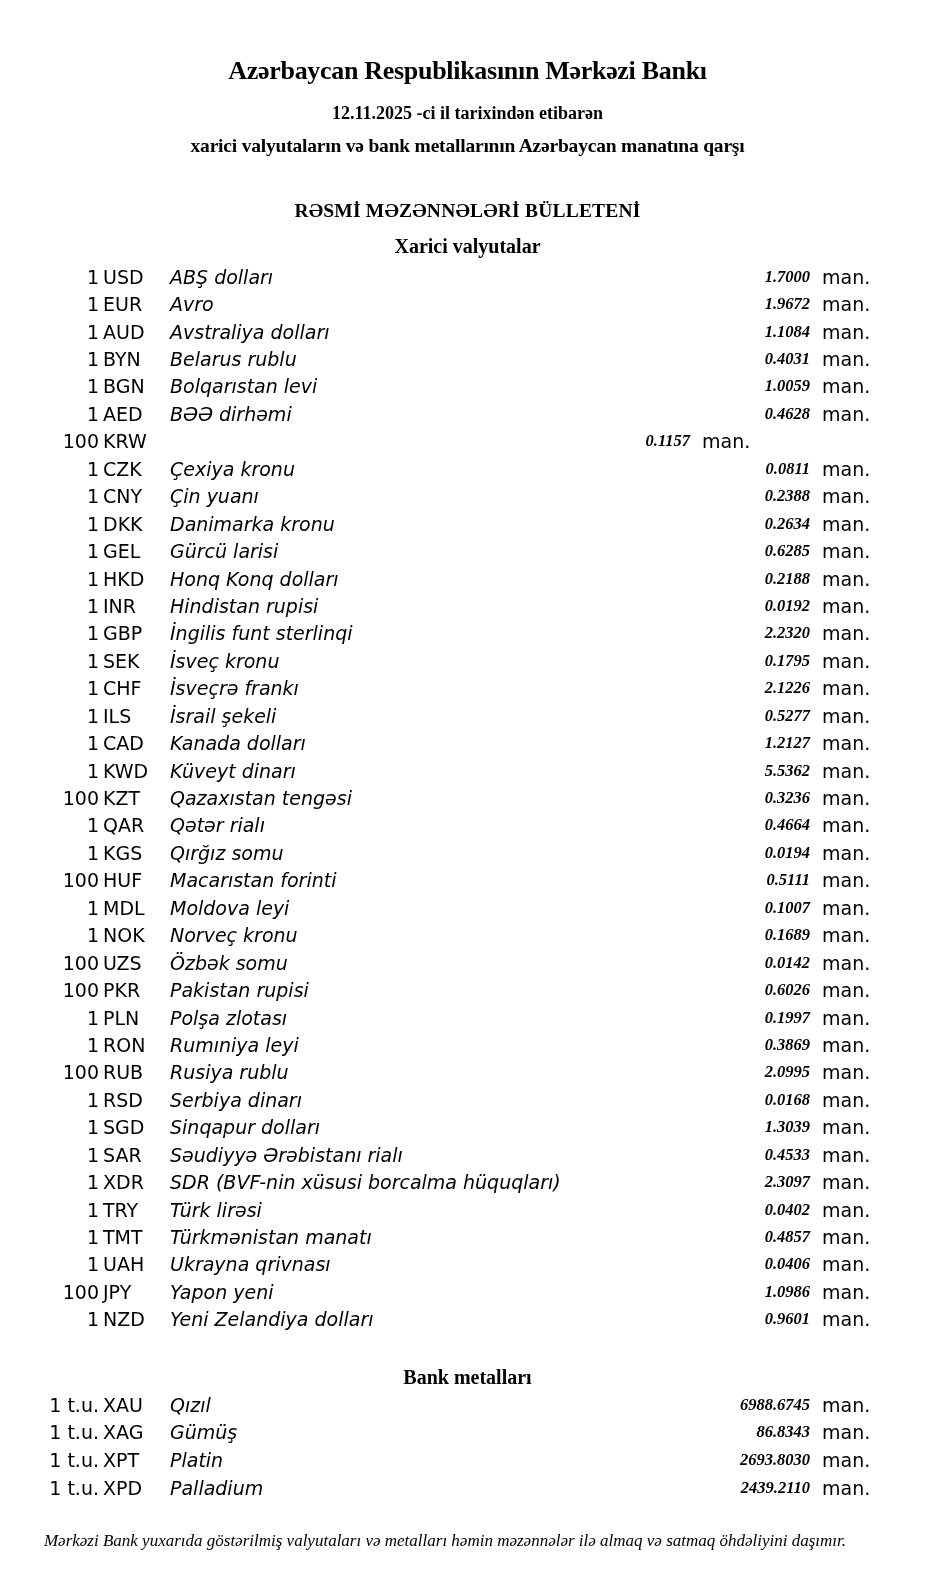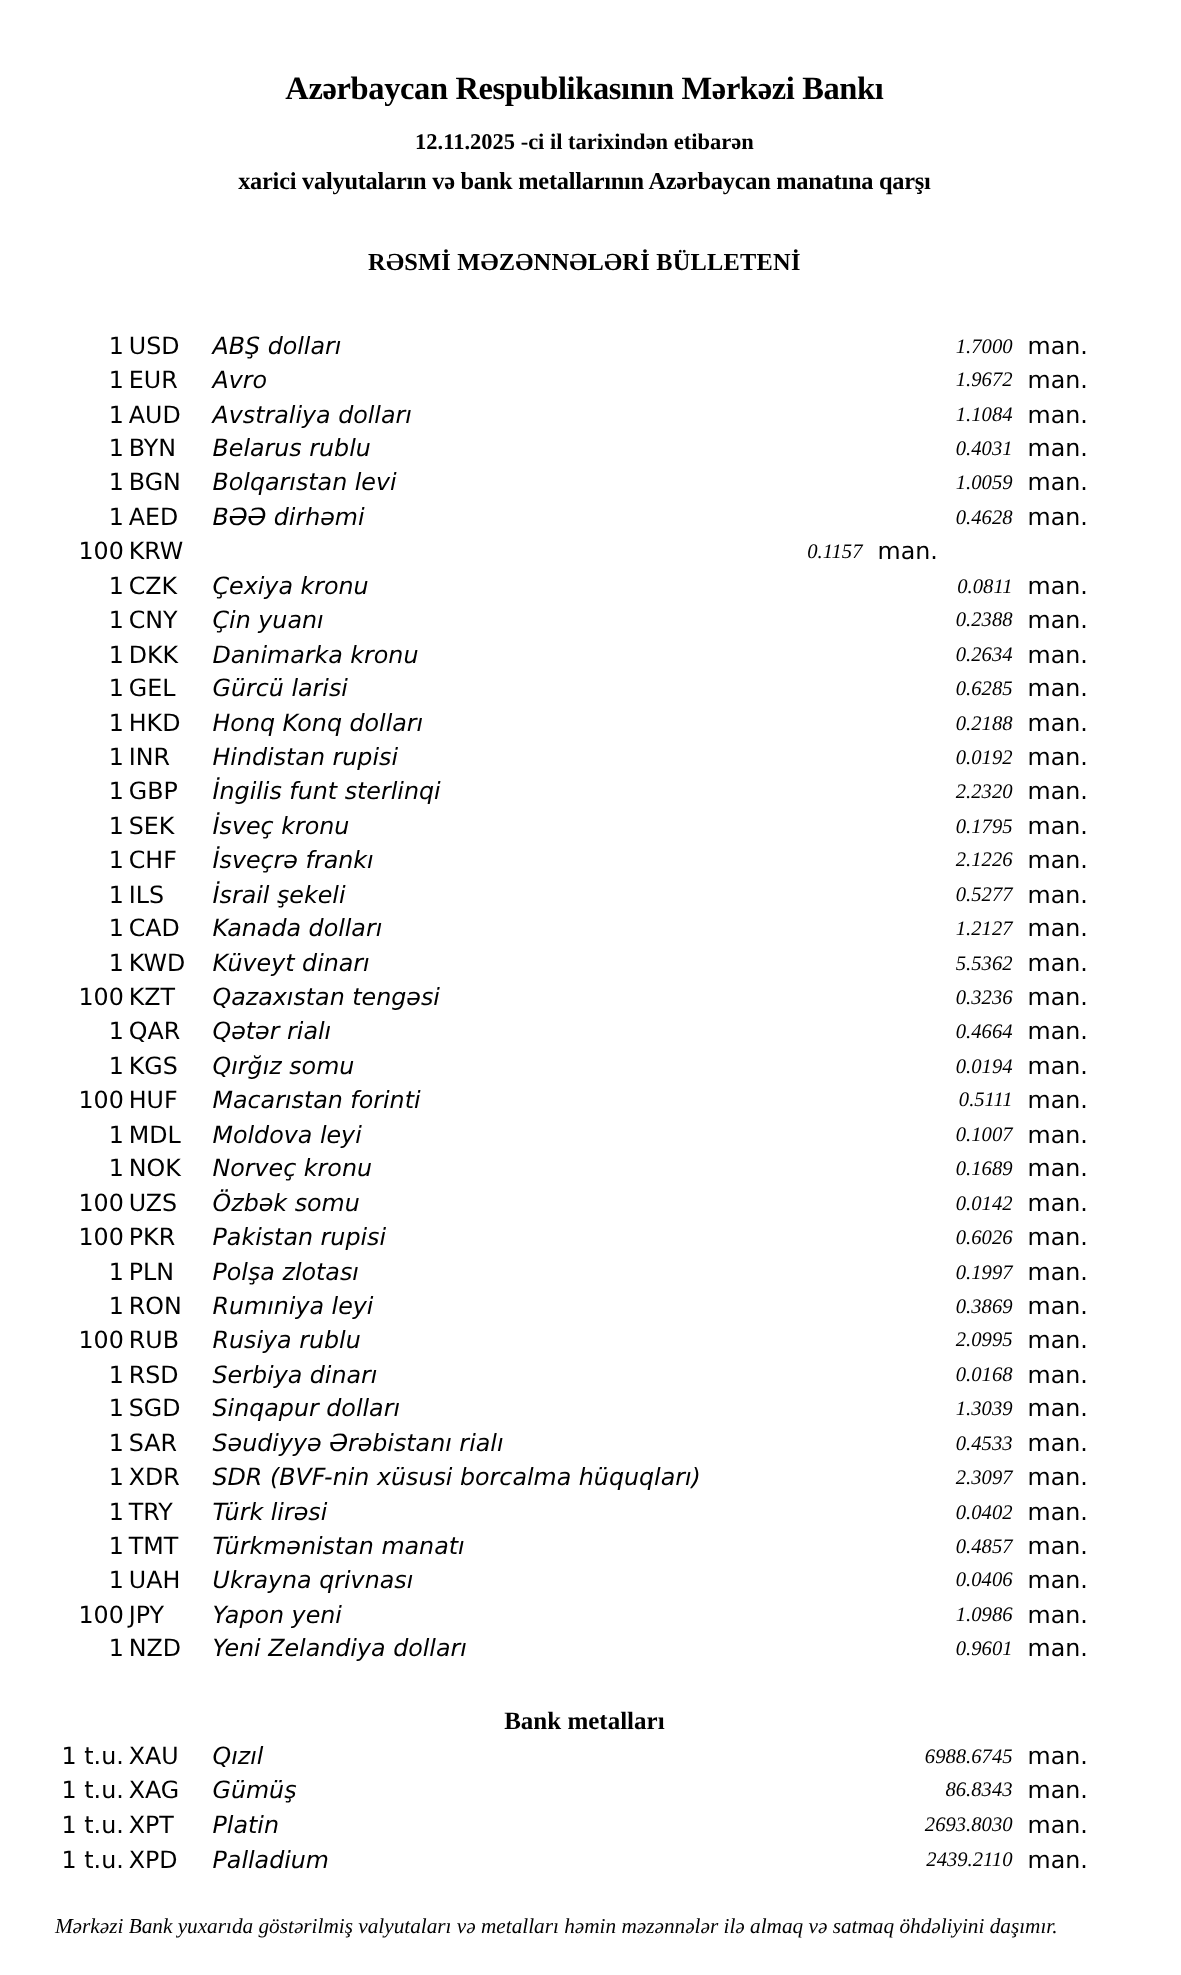--- a/index.html
+++ b/index.html
@@ -79,21 +79,21 @@
     text-align: left;
     padding-left: 3px;
     font-size: 19px;
     white-space: nowrap;
     font-style: italic;
   }
   .cell-rate {
     text-align: right;
     font-family: "Liberation Serif", serif;
     font-style: italic;
-    font-weight: normal;
+    font-weight: bold;
     font-size: 16.5px;
     white-space: nowrap;
   }
   .cell-unit {
     text-align: left;
     padding-left: 12px;
     font-size: 19px;
     white-space: nowrap;
   }
   
@@ -111,20 +111,21 @@
 </head>
 <body>
 
 <div class="page">
 
   <div class="hline doc-title">Azərbaycan Respublikasının Mərkəzi Bankı</div>
   <div class="hline doc-date">12.11.2025 -ci il tarixindən etibarən</div>
   <div class="hline doc-subject">xarici valyutaların və bank metallarının Azərbaycan manatına qarşı</div>
   <div class="hline doc-bulletin">RƏSMİ MƏZƏNNƏLƏRİ BÜLLETENİ</div>
 
+  <div class="section-title currencies-title">Xarici valyutalar</div>
   <div class="rates-table currencies-table">
       <div class="row">
     <span class="cell-qty">1</span>
     <span class="cell-code">USD</span>
     <span class="cell-name">ABŞ dolları</span>
     <span class="cell-rate">1.7000</span>
     <span class="cell-unit">man.</span>
   </div>
       <div class="row">
     <span class="cell-qty">1</span>

